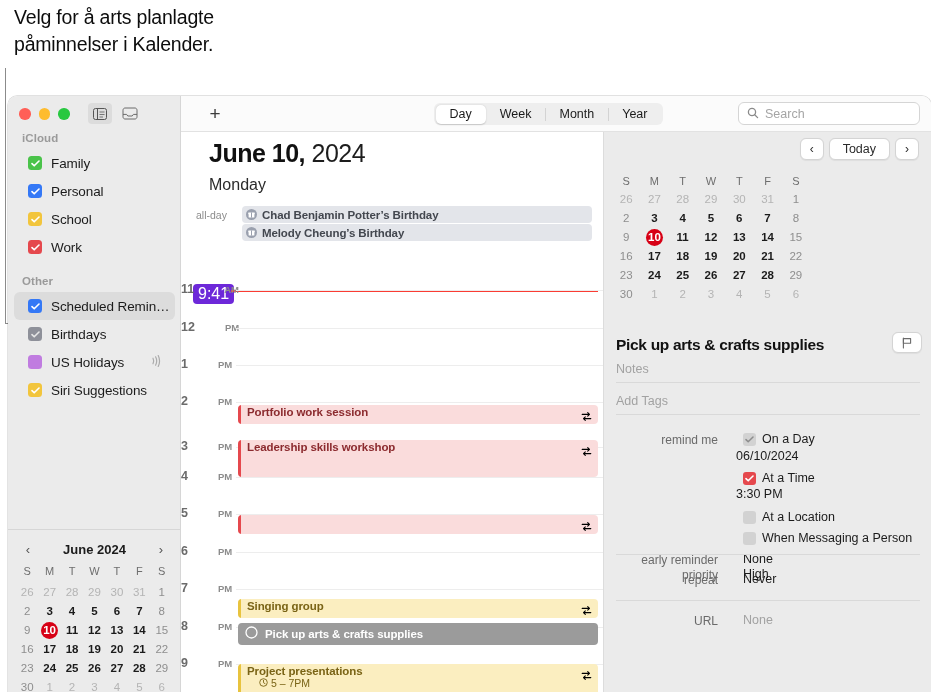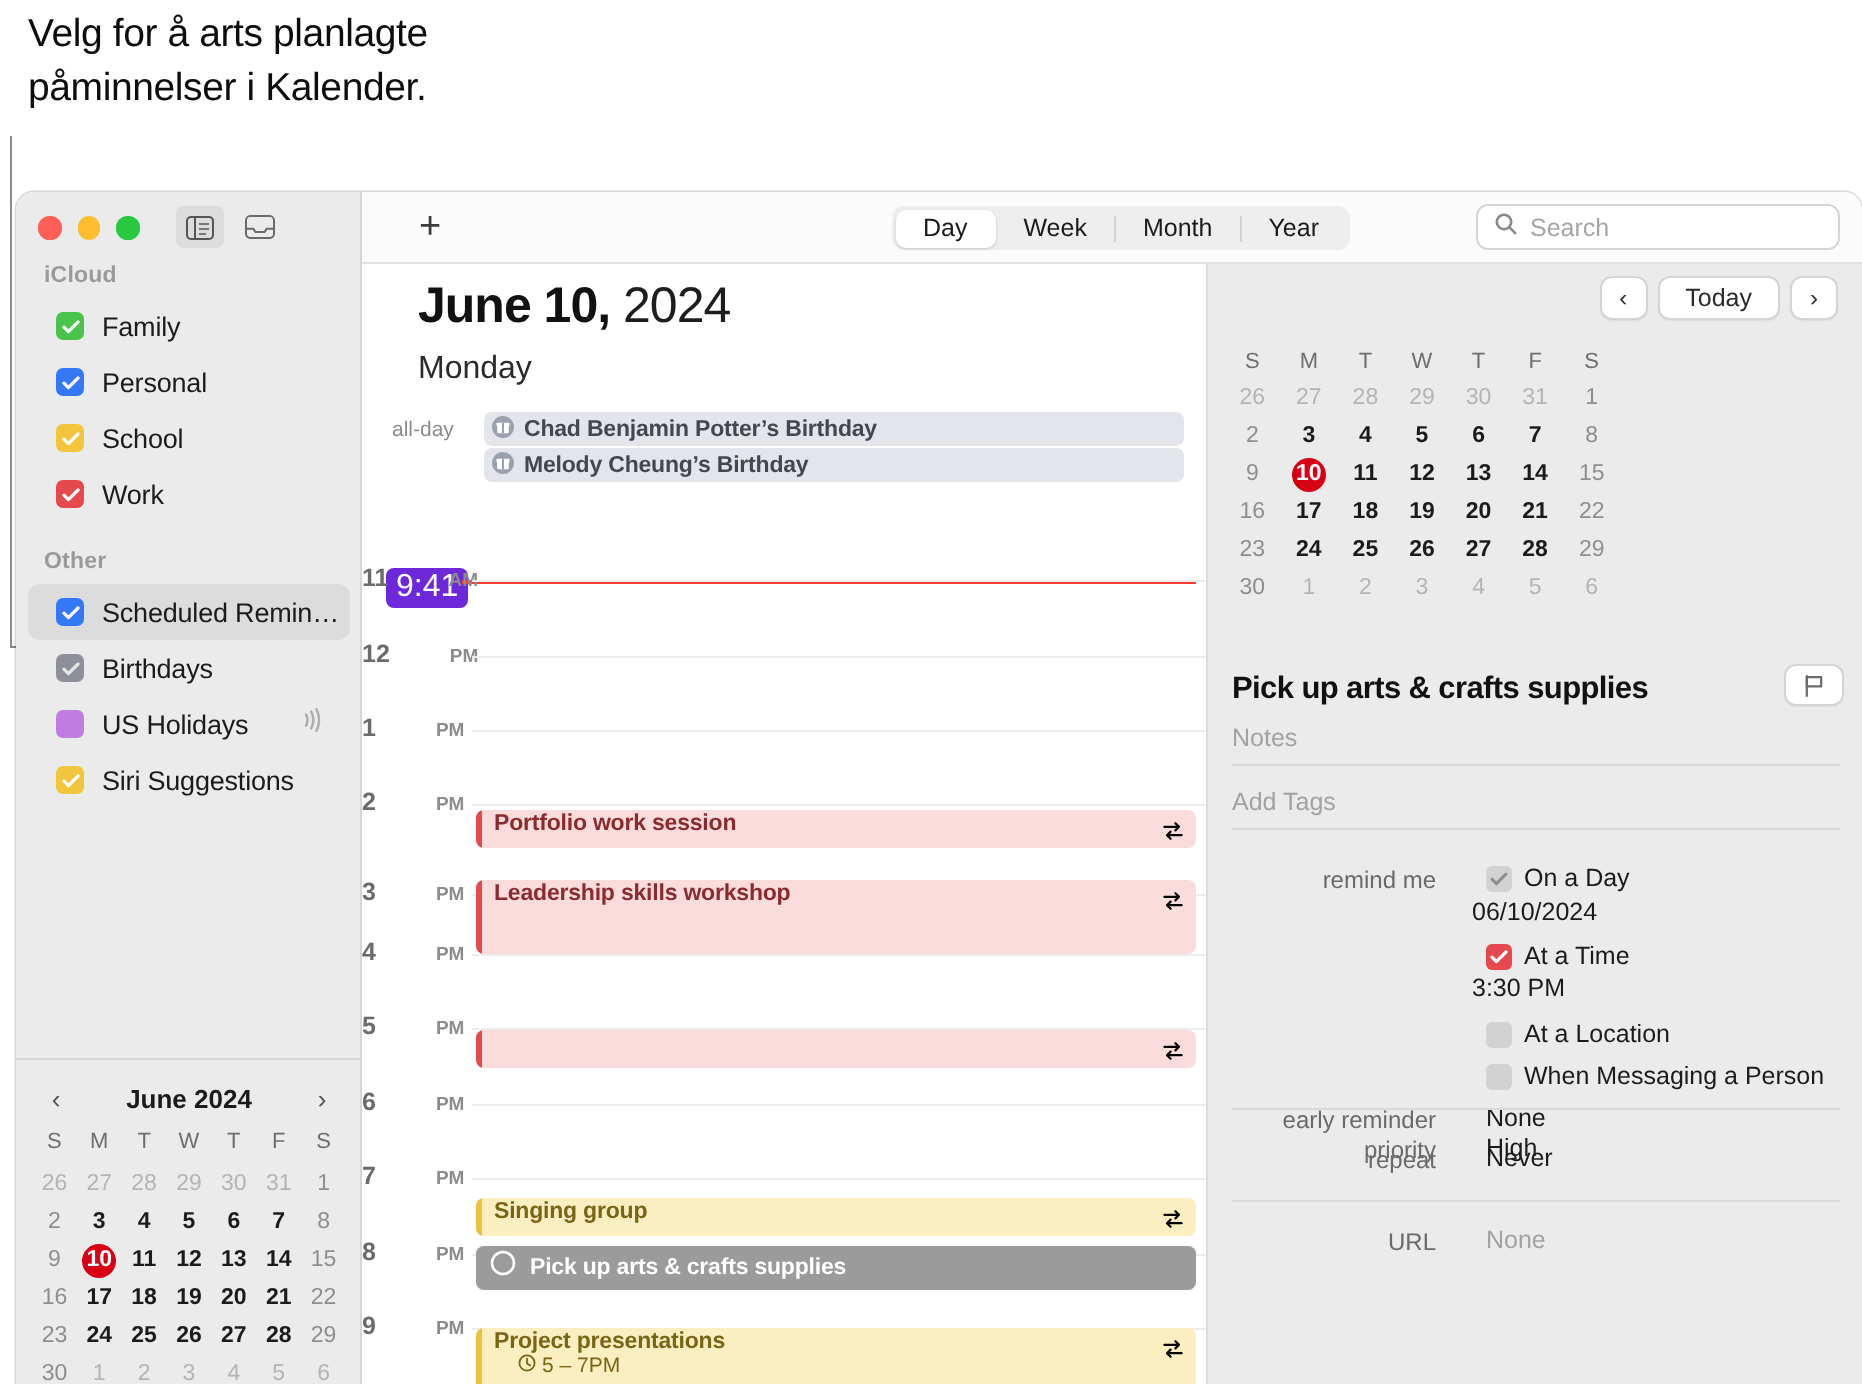--- a/index.html
+++ b/index.html
@@ -109,21 +109,21 @@
   .toolbar {
     position: absolute; left: 173px; top: 0; width: 750px; height: 36px;
     background: #fbfbfb;
     border-bottom: 0.7px solid #e2e2e2;
   }
   .plus-btn {
     position: absolute; left: 24px; top: 8px; width: 20px; height: 20px;
     font-size: 19px; color: #3c3c3c; line-height: 19px; text-align: center; font-weight: 300;
   }
   .segmented {
-    position: absolute; left: 265px; top: 7px; height: 22px;
+    position: absolute; left: 253px; top: 7px; height: 22px;
     background: #eeeeee; border-radius: 6px; display: flex; align-items: center;
     padding: 1.5px; gap: 0;
   }
   .seg {
     font-size: 12.5px; color: #1b1b1b; padding: 0 14px; height: 19px; line-height: 19px;
     border-radius: 5px; position: relative;
   }
   .seg.sel { background: #ffffff; box-shadow: 0 0.5px 1.5px rgba(0,0,0,0.18); font-weight: 500; }
   .seg.div::before {
     content: ""; position: absolute; left: 0; top: 3px; width: 1px; height: 13px; background: #d3d3d3;

